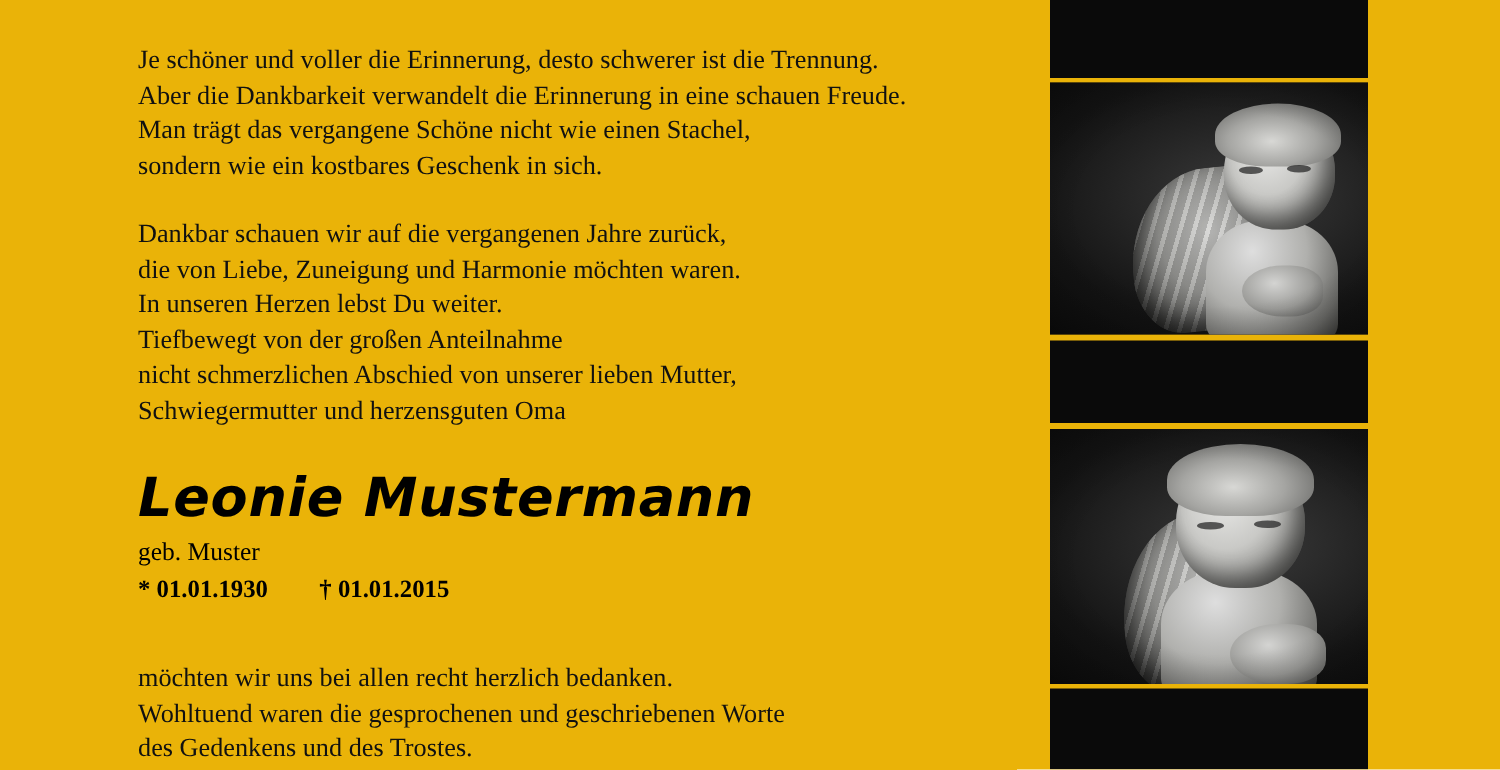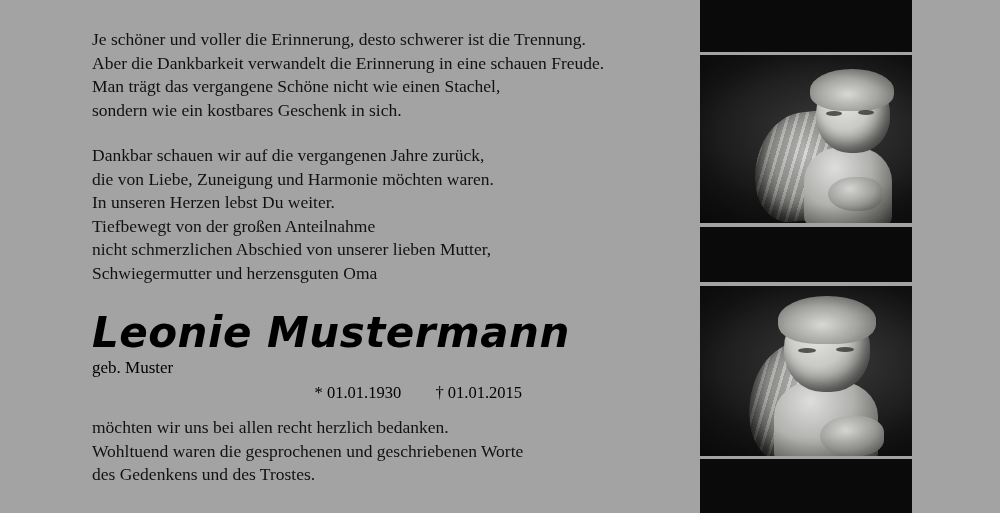--- a/index.html
+++ b/index.html
@@ -4,21 +4,21 @@
 <style>
   html, body {
     margin: 0;
     padding: 0;
     background: #ffffff;
   }
   #page {
     position: relative;
     width: 1000px;
     height: 513px;
-    background: #a3a3a3;
+    background: #eab308;
     overflow: hidden;
     font-family: "Liberation Serif", serif;
     color: #000000;
   }
 
   
   .text-column {
     position: absolute;
     left: 92px;
     top: 28px;
@@ -41,50 +41,51 @@
 
   .name-block {
     margin-top: 26px;
     margin-bottom: 6px;
   }
 
   .deceased-name {
     font-family: "DejaVu Sans", sans-serif;
     font-style: italic;
     font-weight: bold;
-    font-size: 42px;
+    font-size: 36px;
     letter-spacing: 0.5px;
     line-height: 44px;
     text-align: left;
     padding-left: 0px;
     color: #000000;
   }
 
   .maiden-name {
     font-size: 17px;
     line-height: 22px;
     padding-right: 160px;
     margin-top: 2px;
   }
 
   .dates {
-    text-align: right;
+    text-align: left;
     font-size: 16.5px;
     line-height: 22px;
     padding-right: 150px;
     margin-top: 3px;
+    font-weight: bold;
   }
 
   .dates .sep {
     display: inline-block;
     width: 26px;
   }
 
   .thanks {
-    margin-top: 12px;
+    margin-top: 36px;
   }
 
   
   .image-strip {
     position: absolute;
     left: 700px;
     top: 0;
     width: 212px;
     height: 513px;
   }

